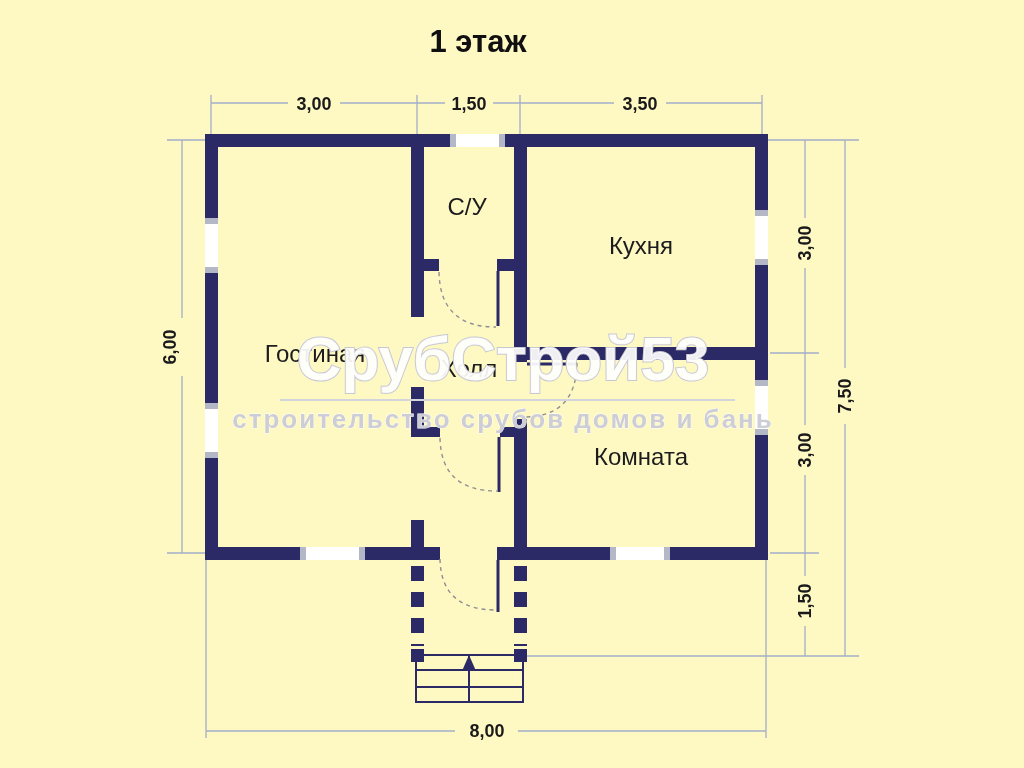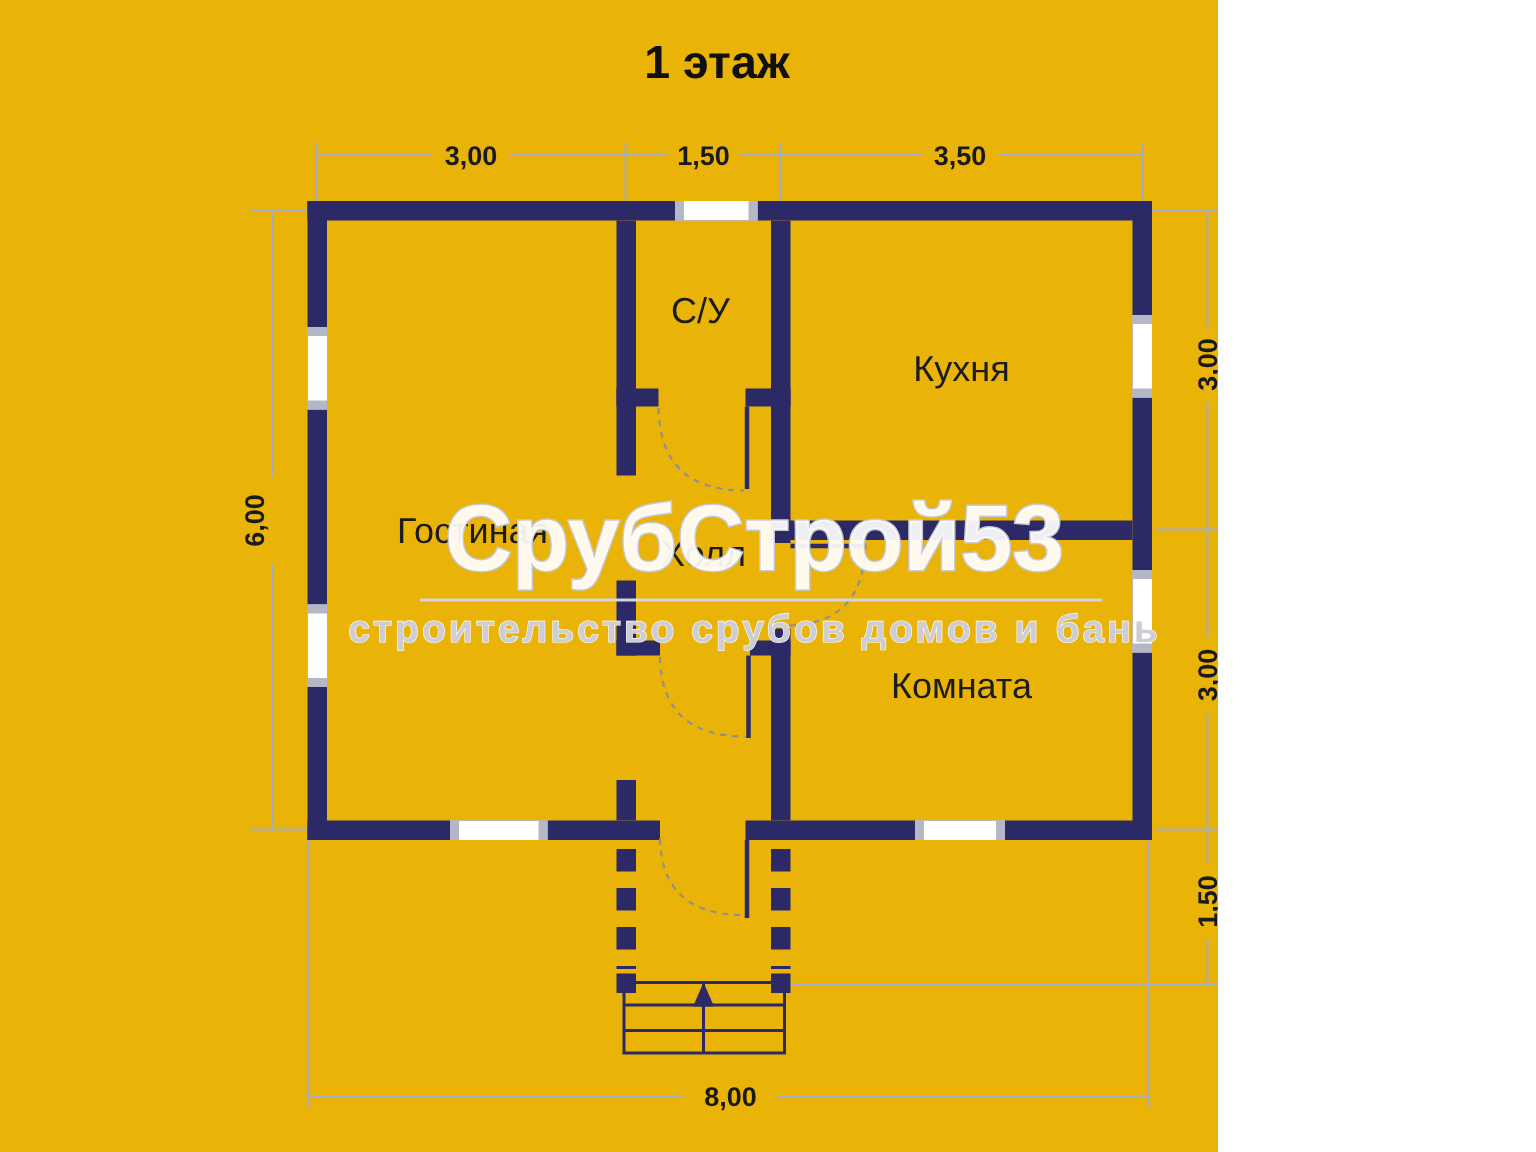--- a/index.html
+++ b/index.html
@@ -1,16 +1,16 @@
 <!DOCTYPE html>
 <html><head>
 <meta charset="utf-8">
 <style>
   html,body{margin:0;padding:0;background:#ffffff;}
-  .page{position:relative;width:812px;height:768px;background:#eab308;overflow:hidden;
+  .page{position:relative;width:1024px;height:768px;background:#fef9c3;overflow:hidden;
         font-family:"Liberation Sans", sans-serif;}
   svg{display:block;}
   .wall{fill:#2b2a66;}
   .win{fill:#ffffff;}
   .wincap{fill:#b4b7c6;}
   .leaf{stroke:#2b2a66;stroke-width:3;fill:none;}
   .arc{stroke:#8f8f93;stroke-width:1.4;fill:none;stroke-dasharray:4 4;}
   .dashwall{stroke:#2b2a66;stroke-width:13;stroke-dasharray:15 11;fill:none;}
   .dim{stroke:#a3adc9;stroke-width:1.3;fill:none;}
   .stair{stroke:#2b2a66;stroke-width:2;fill:none;}

